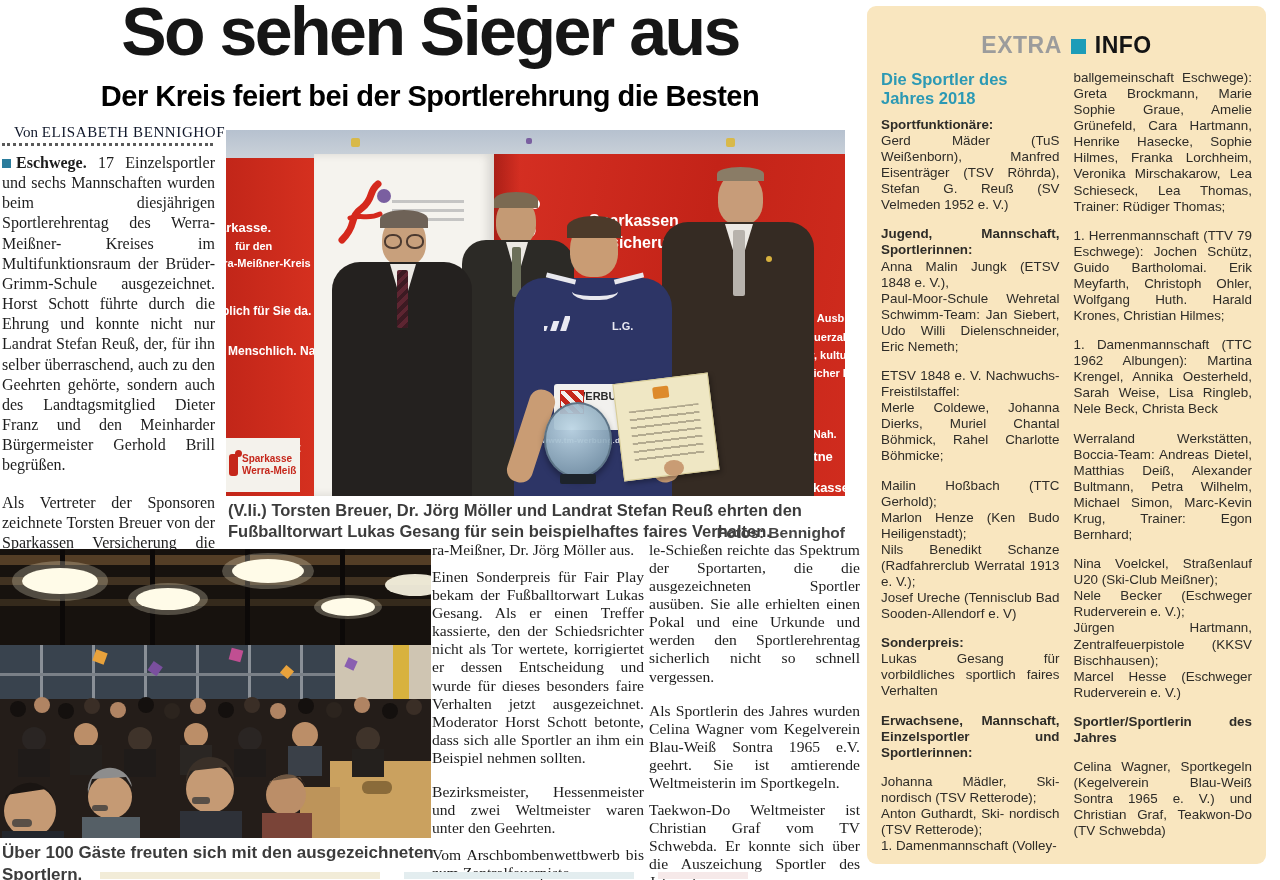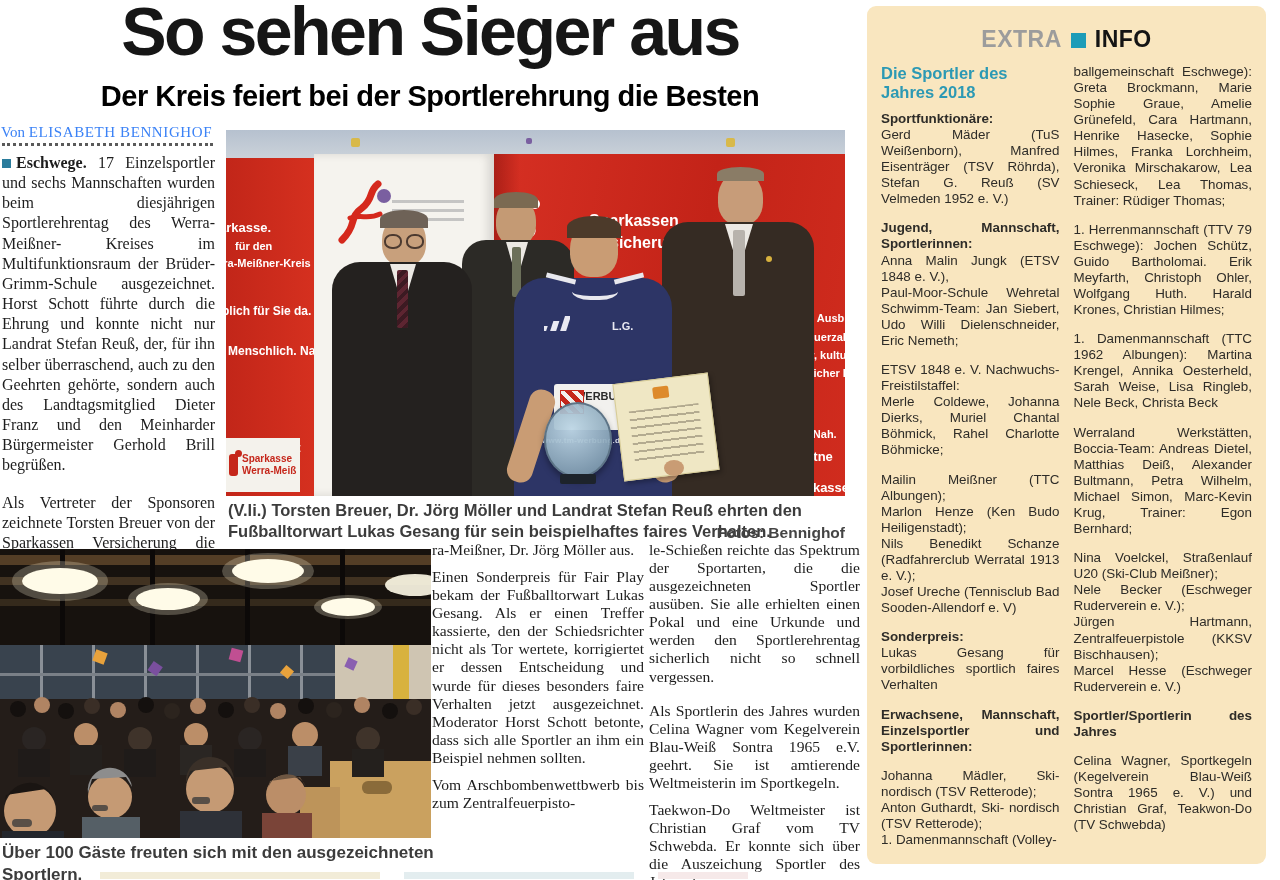--- a/index.html
+++ b/index.html
@@ -7,22 +7,22 @@
        font-family:"Liberation Sans",sans-serif;}
   .page{position:relative;width:1136px;height:880px;background:#fff;}
 
   
   .headline{position:absolute;left:0;top:-4px;width:860px;margin:0;text-align:center;
     font:bold 68px/1.05 "Liberation Sans",sans-serif;letter-spacing:-2.5px;color:#161616;}
   .subheadline{position:absolute;left:0;top:81px;width:860px;margin:0;text-align:center;
     font:bold 29px/1.1 "Liberation Sans",sans-serif;letter-spacing:-0.5px;color:#000000;}
 
   
-  .byline{position:absolute;left:1px;top:123px;width:213px;
-    font:15px/1.2 "Liberation Serif",serif;color:#3b82f6;}
+  .byline{position:absolute;left:14px;top:123px;width:213px;
+    font:15px/1.2 "Liberation Serif",serif;color:#0f172a;}
   .byline .byname{letter-spacing:.6px;}
   .dotted-rule{position:absolute;left:2px;top:143px;width:211px;height:0;
     border-bottom:3px dotted #5a5a5a;}
   .col{position:absolute;}
   .col p{margin:0 0 10px;font:15.6px/1.16 "Liberation Serif",serif;color:#1d1d1d;
     text-align:justify;}
   .col-left{left:2px;top:153px;width:213px;}
   .col-left p{font-size:16px;line-height:1.26;margin-bottom:17px;}
   .sq{display:inline-block;width:9px;height:9px;background:#2a7c9c;margin-right:5px;
       position:relative;top:0px;}
@@ -167,21 +167,21 @@
 
   
   .cutoff{position:absolute;left:100px;top:872px;width:760px;height:7px;}
   .cutoff i{display:inline-block;height:7px;margin-right:24px;vertical-align:top;}
   .cutoff .c1{width:280px;background:#f2ecd8;}
   .cutoff .c2{width:230px;background:#e3edef;}
   .cutoff .c3{width:90px;background:#f6e9e9;}
 
   
   .sidebar{position:absolute;left:867px;top:6px;width:399px;height:858px;background:#f9e6bf;
-    border-radius:9px;box-sizing:border-box;padding:20px 14px 10px;}
+    border-radius:9px;box-sizing:border-box;padding:26px 14px 10px;}
   .sb-head{text-align:center;margin:2px 0 13px;
     font:bold 23px/1 "Liberation Sans",sans-serif;letter-spacing:.5px;}
   .sb-extra{color:#9c9c9c;}
   .sb-sq{display:inline-block;width:15px;height:15px;background:#1d9cb8;margin:0 9px;
     position:relative;top:1px;}
   .sb-info{color:#141414;}
   .sb-cols{display:flex;gap:14px;}
   .sb-col{flex:1;min-width:0;font:13.4px/1.2 "Liberation Sans",sans-serif;color:#2e2c28;
     text-align:justify;}
   .sb-col p{margin:0;}
@@ -305,20 +305,21 @@
   </div>
 
   <div class="caption cap1">
     <span>(V.li.) Torsten Breuer, Dr. Jörg Möller und Landrat Stefan Reuß ehrten den Fußballtorwart Lukas Gesang für sein beispielhaftes faires Verhalten.</span>
     <span class="credit">Fotos: Bennighof</span>
   </div>
 
   <div class="col col-m1">
     <p>ra-Meißner, Dr. Jörg Möller aus.</p>
     <p>Einen Sonderpreis für Fair Play bekam der Fußballtorwart Lukas Gesang. Als er einen Treffer kassierte, den der Schiedsrichter nicht als Tor wertete, korrigiertet er dessen Entscheidung und wurde für dieses besonders faire Verhalten jetzt ausgezeichnet. Moderator Horst Schott betonte, dass sich alle Sportler an ihm ein Beispiel nehmen sollten.</p>
+    <p class="gap-before">Bezirksmeister, Hessenmeister und zwei Weltmeister waren unter den Geehrten.</p>
     <p>Vom Arschbombenwettbwerb bis zum Zentralfeuerpisto-</p>
   </div>
   <div class="col col-m2">
     <p>le-Schießen reichte das Spektrum der Sportarten, die die ausgezeichneten Sportler ausüben. Sie alle erhielten einen Pokal und eine Urkunde und werden den Sportlerehrentag sicherlich nicht so schnell vergessen.</p>
     <p class="gap-before">Als Sportlerin des Jahres wurden Celina Wagner vom Kegelverein Blau-Weiß Sontra 1965 e.V. geehrt. Sie ist amtierende Weltmeisterin im Sportkegeln.</p>
     <p>Taekwon-Do Weltmeister ist Christian Graf vom TV Schwebda. Er konnte sich über die Auszeichung Sportler des Jahres feuen.</p>
   </div>
 
   <div class="photo-aud">
     <svg width="431" height="289" viewBox="0 0 431 289">
@@ -425,21 +426,21 @@
     <div class="sb-cols">
       <div class="sb-col">
         <p class="sb-heading">Die Sportler des Jahres 2018</p>
         <p class="sb-bold">Sportfunktionäre:</p>
         <p class="mb">Gerd Mäder (TuS Weißenborn), Manfred Eisenträger (TSV Röhrda), Stefan G. Reuß (SV Velmeden 1952 e. V.)</p>
         <p class="sb-bold">Jugend, Mannschaft, Sportlerinnen:</p>
         <p>Anna Malin Jungk (ETSV 1848 e. V.),</p>
         <p class="mb">Paul-Moor-Schule Wehretal Schwimm-Team: Jan Siebert, Udo Willi Dielenschneider, Eric Nemeth;</p>
         <p>ETSV 1848 e. V. Nachwuchs-Freistilstaffel:</p>
         <p class="mb">Merle Coldewe, Johanna Dierks, Muriel Chantal Böhmick, Rahel Charlotte Böhmicke;</p>
-        <p>Mailin Meißner (TTC Albungen);</p>
+        <p>Mailin Hoßbach (TTC Gerhold);</p>
         <p>Marlon Henze (Ken Budo Heiligenstadt);</p>
         <p>Nils Benedikt Schanze (Radfahrerclub Werratal 1913 e. V.);</p>
         <p class="mb">Josef Ureche (Tennisclub Bad Sooden-Allendorf e. V)</p>
         <p class="sb-bold">Sonderpreis:</p>
         <p class="mb">Lukas Gesang für vorbildliches sportlich faires Verhalten</p>
         <p class="sb-bold mb">Erwachsene, Mannschaft, Einzelsportler und Sportlerinnen:</p>
         <p>Johanna Mädler, Ski- nordisch (TSV Retterode);</p>
         <p>Anton Guthardt, Ski- nordisch (TSV Retterode);</p>
         <p>1. Damenmannschaft (Volley-</p>
       </div>

